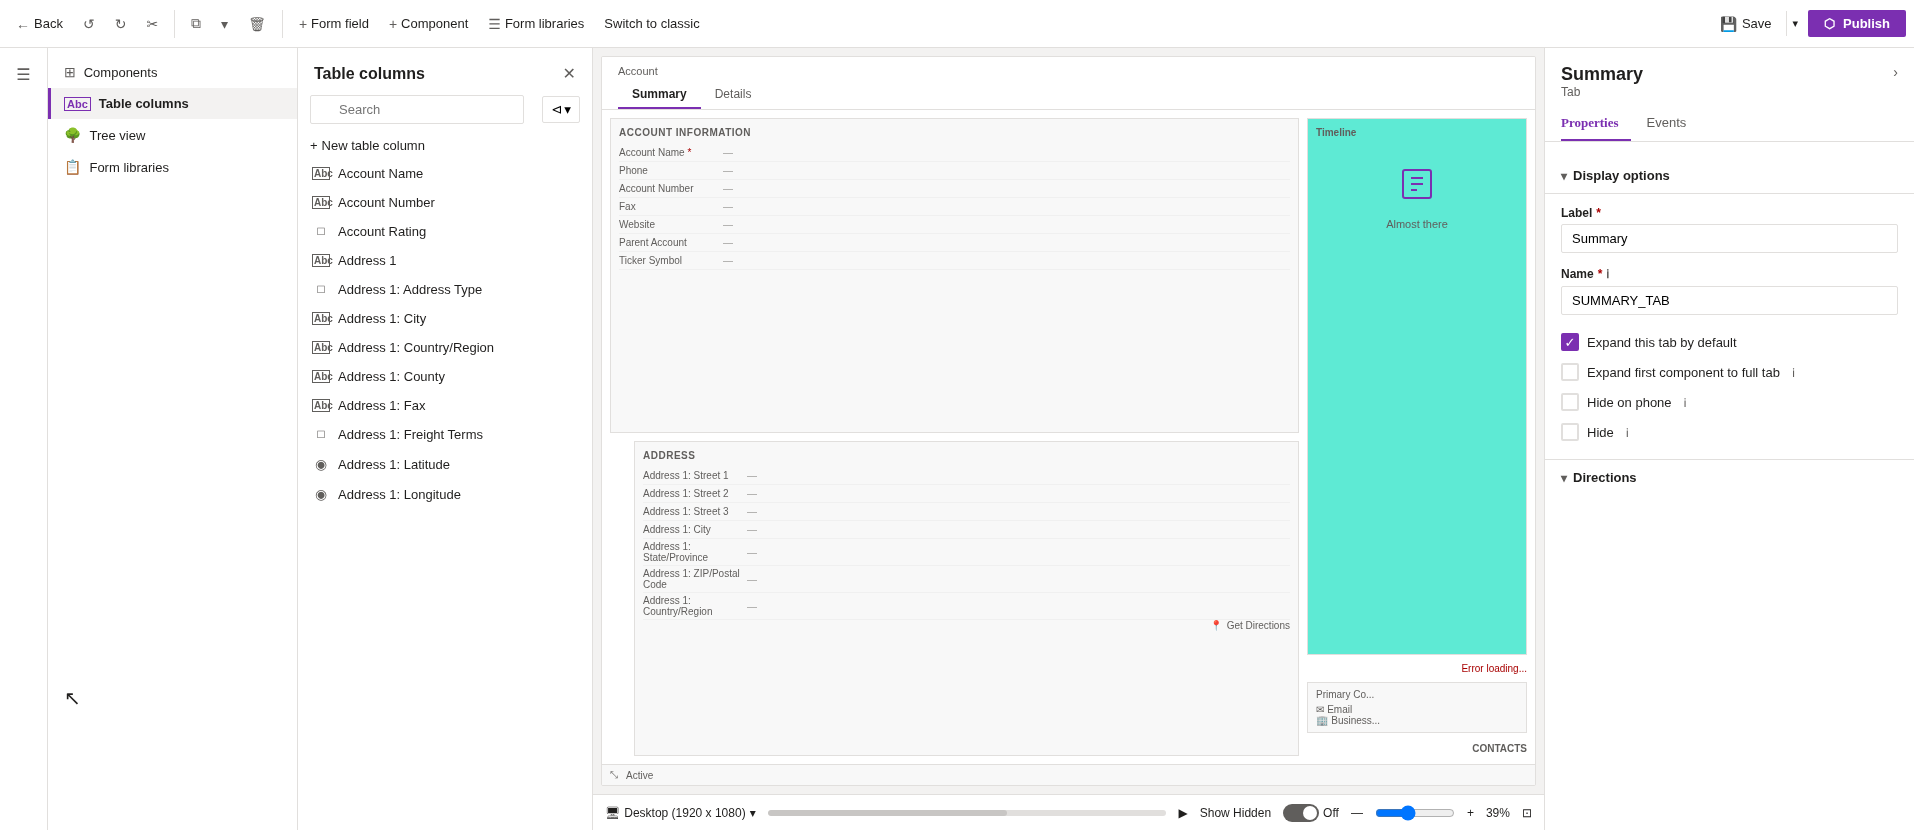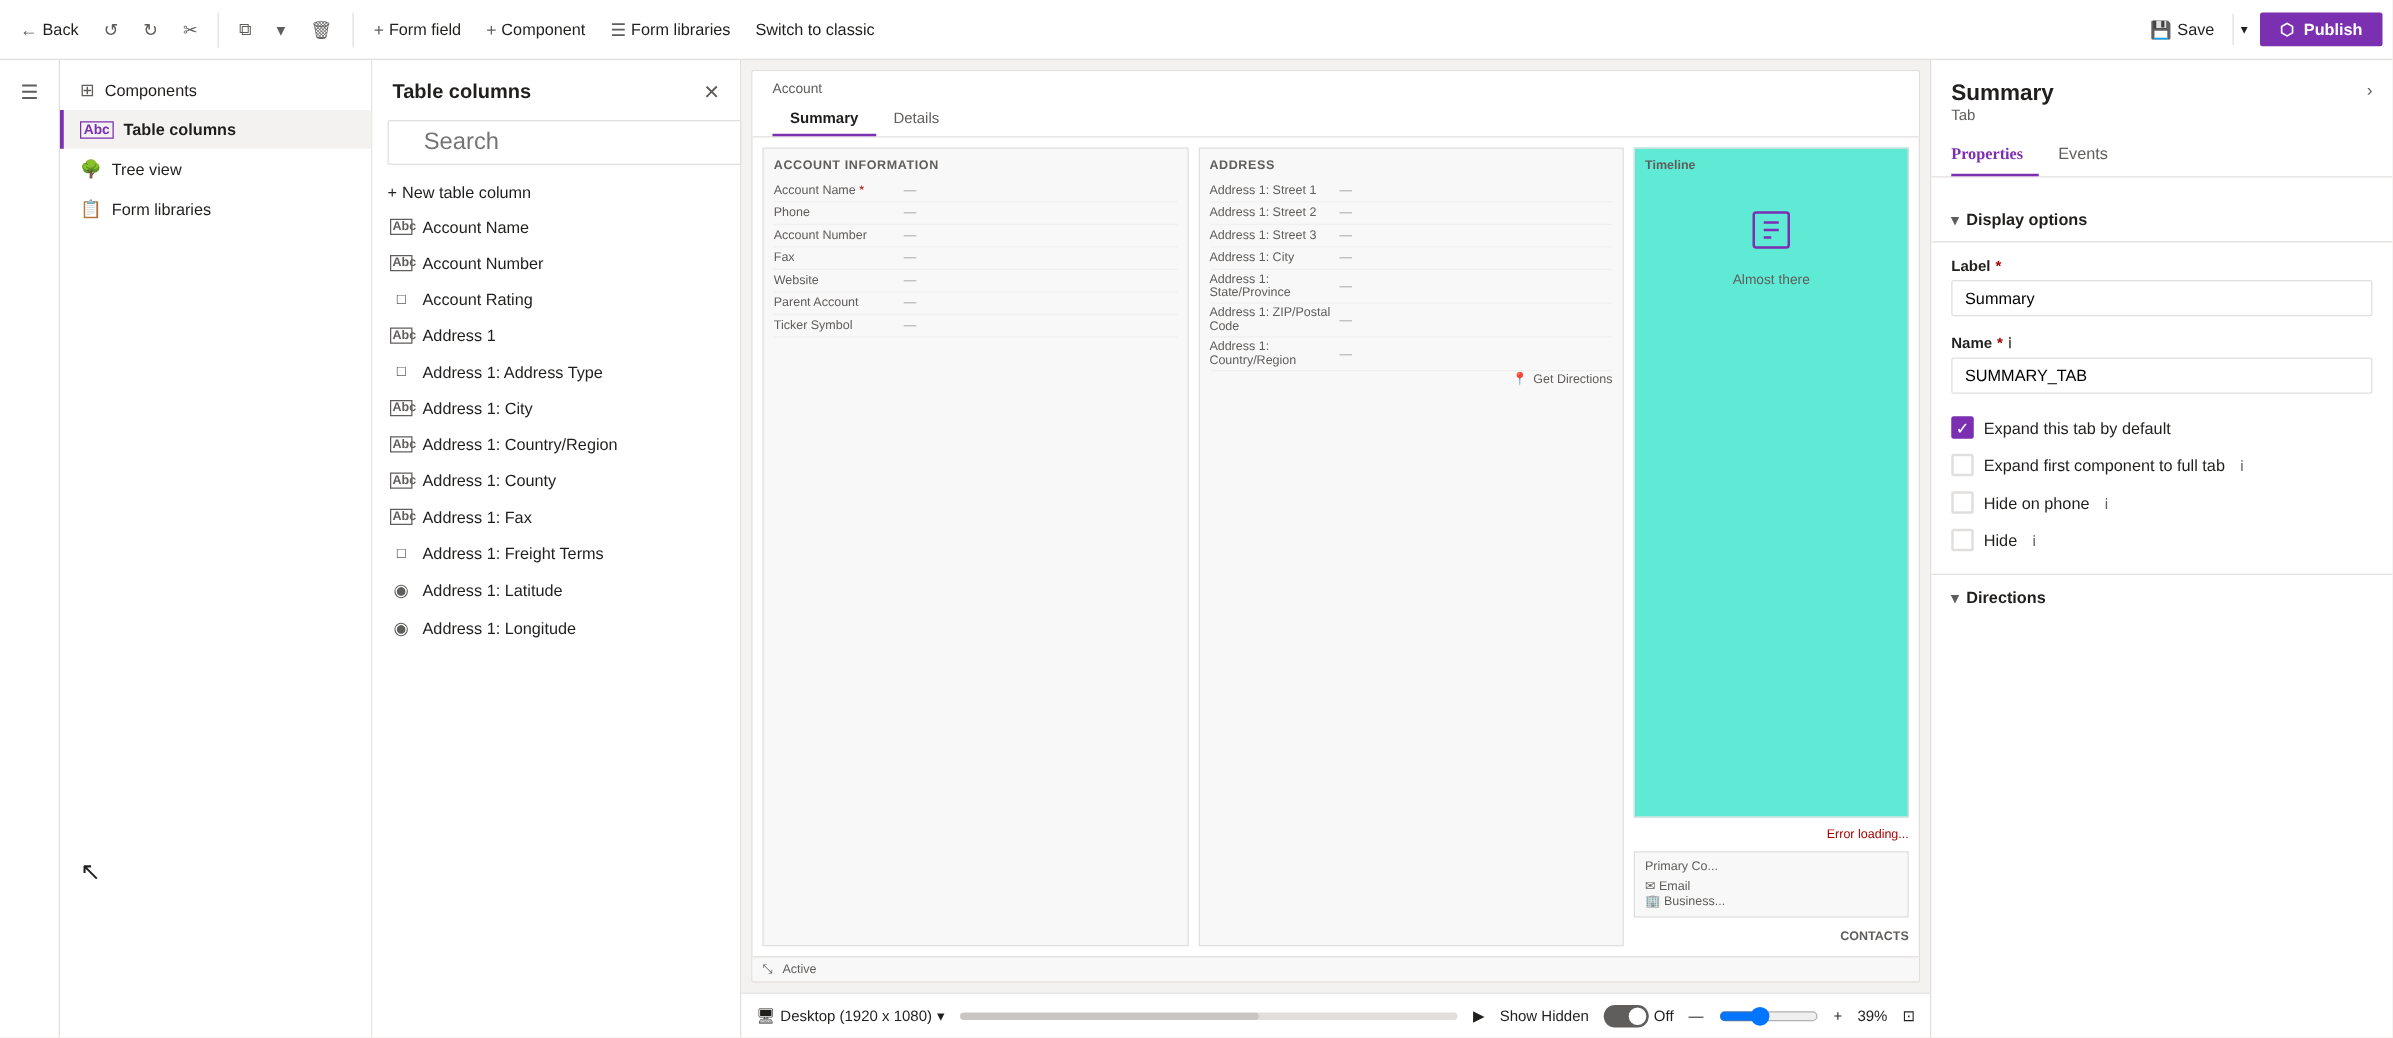--- a/index.html
+++ b/index.html
@@ -78,21 +78,21 @@
     }
     #tc-title { font-size: 16px; font-weight: 600; }
     .tc-close-btn {
       border: none; background: transparent; cursor: pointer; font-size: 16px; color: #605e5c;
     }
     #tc-search-row {
       padding: 4px 12px 8px 12px; display: flex; align-items: center; gap: 4px;
     }
     #tc-search-input {
       flex: 1; border: 1px solid #e1dfdd; border-radius: 2px; padding: 6px 8px 6px 28px;
-      font-size: 19px; outline: none; position: relative;
+      font-size: 13px; outline: none; position: relative;
     }
     .search-wrap { position: relative; flex: 1; }
     .search-icon-abs { position: absolute; left: 8px; top: 50%; transform: translateY(-50%); color: #605e5c; font-size: 13px; }
     .filter-btn {
       border: 1px solid #e1dfdd; background: #fff; border-radius: 2px;
       padding: 5px 8px; cursor: pointer; display: flex; align-items: center; gap: 2px;
     }
     .add-row-btn {
       display: flex; align-items: center; gap: 4px; padding: 6px 12px;
       border: none; background: transparent; cursor: pointer; font-size: 13px; color: #201f1e;
@@ -131,21 +131,21 @@
     .form-title { font-size: 14px; font-weight: 600; }
     .form-subtitle { font-size: 11px; color: #605e5c; }
     .form-tabs { display: flex; gap: 0; margin-top: 4px; }
     .form-tab {
       padding: 6px 14px; font-size: 12px; cursor: pointer; border-bottom: 2px solid transparent; color: #605e5c;
     }
     .form-tab.active { border-bottom: 2px solid #7b2fb1; color: #201f1e; font-weight: 600; }
     .form-content {
       flex: 1; display: flex; overflow: hidden; padding: 8px; gap: 8px;
     }
-    .form-section-left { flex: 1; display: flex; flex-direction: row; gap: 8px; }
+    .form-section-left { flex: 1; display: flex; flex-direction: column; gap: 8px; }
     .form-section {
       background: #f8f8f8; border: 1px solid #e1dfdd; padding: 8px; font-size: 11px;
     }
     .form-section-title { font-size: 10px; font-weight: 700; color: #605e5c; margin-bottom: 6px; letter-spacing: 0.5px; }
     .form-row { display: flex; align-items: center; padding: 2px 0; border-bottom: 1px solid #f0f0f0; }
     .form-field-label { width: 100px; font-size: 10px; color: #605e5c; }
     .form-field-value { flex: 1; font-size: 10px; color: #a19f9d; padding: 1px 4px; }
     .timeline-section { background: #5eead4; border: 1px solid #e1dfdd; padding: 8px; }
     .timeline-title { font-size: 10px; font-weight: 700; color: #605e5c; }
     .almost-there-box {
@@ -428,21 +428,21 @@
               </div>
               <div class="form-row">
                 <div class="form-field-label">Parent Account</div>
                 <div class="form-field-value">—</div>
               </div>
               <div class="form-row">
                 <div class="form-field-label">Ticker Symbol</div>
                 <div class="form-field-value">—</div>
               </div>
             </div>
-            <div class="form-section" style="flex:1;">
+            <div class="form-section" style="flex:1;margin-left:24px;">
               <div class="form-section-title">ADDRESS</div>
               <div class="form-row">
                 <div class="form-field-label">Address 1: Street 1</div>
                 <div class="form-field-value">—</div>
               </div>
               <div class="form-row">
                 <div class="form-field-label">Address 1: Street 2</div>
                 <div class="form-field-value">—</div>
               </div>
               <div class="form-row">

